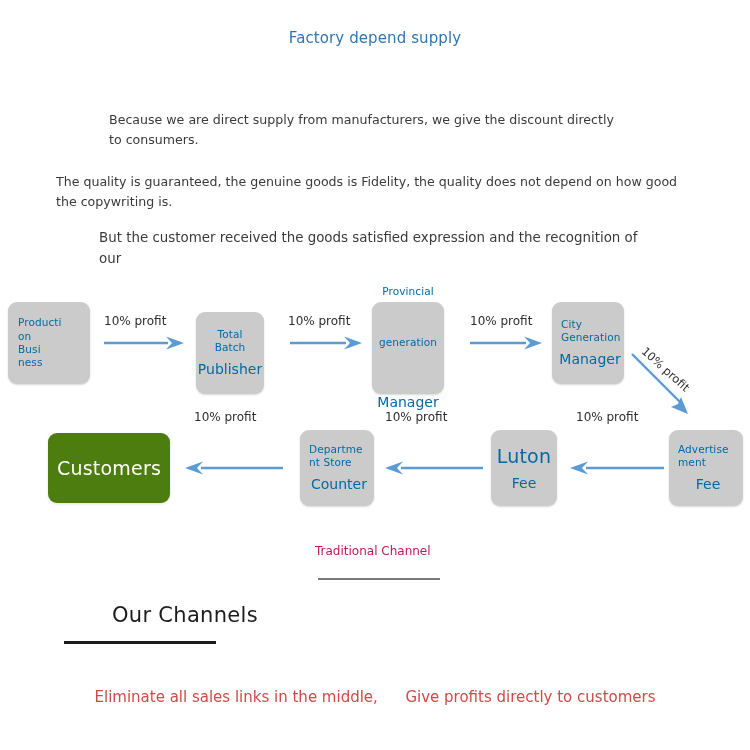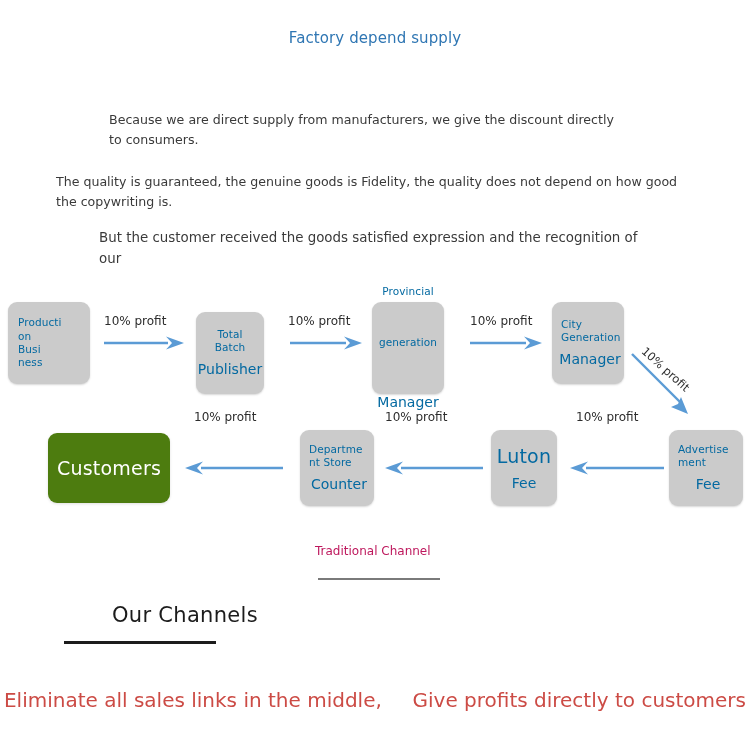--- a/index.html
+++ b/index.html
@@ -168,21 +168,21 @@
     background: #1c1c1c;
   }
 
   
   #footer {
     left: 0;
     top: 688px;
     width: 750px;
     text-align: center;
     color: #cc4b45;
-    font-size: 20px;
+    font-size: 15px;
     white-space: nowrap;
   }
   #footer .seg-gap { display: inline-block; width: 18px; }
 </style>
 </head>
 <body>
 
 <div class="abs" id="page-title">Factory depend supply</div>
 
 <div class="abs para" id="para-1">Because we are direct supply from manufacturers, we give the discount directly to consumers.</div>

